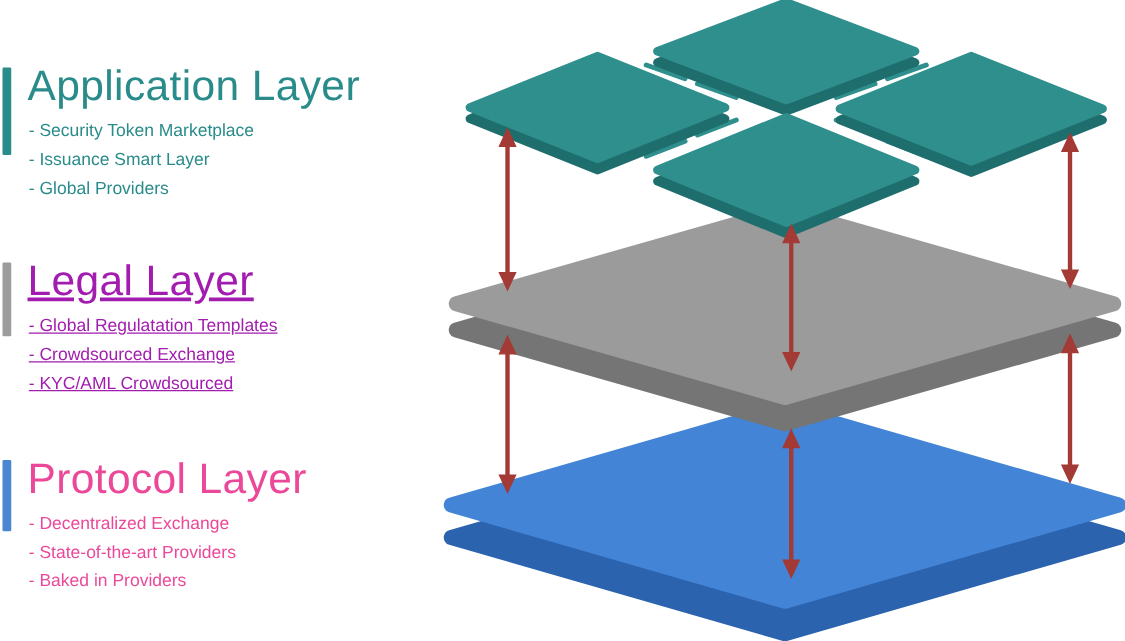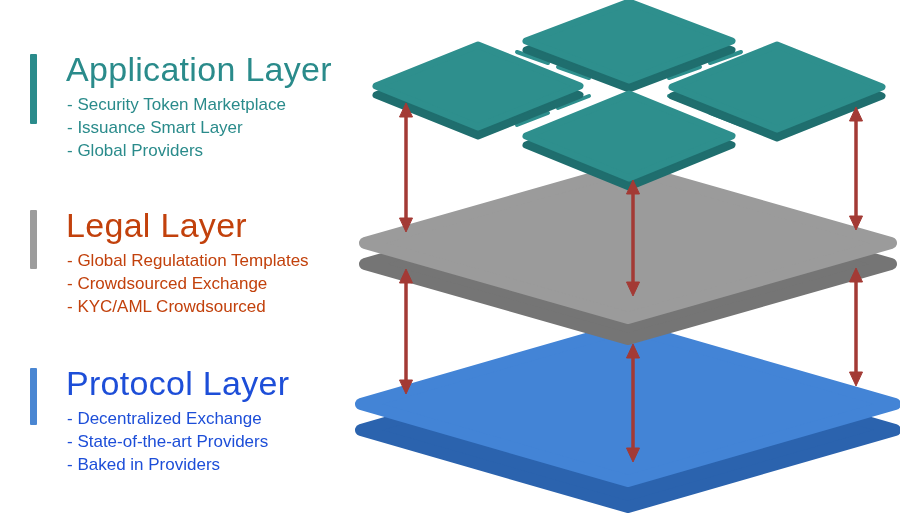--- a/index.html
+++ b/index.html
@@ -5,32 +5,32 @@
   html,body{margin:0;padding:0;}
   body{
     width:900px;height:513px;position:relative;overflow:hidden;
     background:#ffffff;
     font-family:"Liberation Sans", sans-serif;
   }
   .stage{position:absolute;inset:0;width:900px;height:513px;}
   svg.diagram{position:absolute;left:0;top:0;}
 
   
-  .section{position:absolute;left:30px;display:flex;align-items:flex-start;gap:16px;}
+  .section{position:absolute;left:2px;display:flex;align-items:flex-start;}
   .bar{width:7px;border-radius:1px;flex:0 0 auto;}
   .bar-app{height:70px;margin-top:4px;}
   .bar-legal{height:59px;margin-top:4px;}
   .bar-protocol{height:57px;margin-top:4px;}
   .sec-text{margin-left:13px;}
   .sec-title{
     font-size:34px;line-height:38px;font-weight:400;letter-spacing:.3px;
     margin:0;white-space:nowrap;
   }
   .sec-items{list-style:none;margin:5px 0 0 1px;padding:0;}
-  .sec-items li{font-size:17px;line-height:23px;white-space:nowrap;}
+  .sec-items li{font-size:14px;line-height:23px;white-space:nowrap;}
   .s-app{top:50px;}
   .s-legal{top:206px;}
   .s-protocol{top:364px;}
 
   
   .face{stroke-linejoin:round;}
   .tileface{stroke-width:7;}
   .platformface{stroke-width:12;}
   .connector{stroke-width:4;stroke-linecap:round;fill:none;}
   .arrow .shaft{stroke-width:3.5;}
@@ -118,33 +118,33 @@
       <ul class="sec-items">
         <li>- Security Token Marketplace</li>
         <li>- Issuance Smart Layer</li>
         <li>- Global Providers</li>
       </ul>
     </div>
   </div>
 
   <div class="section s-legal">
     <div class="bar bar-legal" style="background-color: rgb(156, 156, 156);"></div>
-    <div class="sec-text" style="color: #c2410c;">
+    <div class="sec-text" style="color: #a21caf; text-decoration: underline;">
       <h1 class="sec-title">Legal Layer</h1>
       <ul class="sec-items">
         <li>- Global Regulatation Templates</li>
         <li>- Crowdsourced Exchange</li>
         <li>- KYC/AML Crowdsourced</li>
       </ul>
     </div>
   </div>
 
   <div class="section s-protocol">
     <div class="bar bar-protocol" style="background-color: rgb(74, 134, 210);"></div>
-    <div class="sec-text" style="color: #1d4ed8;">
+    <div class="sec-text" style="color: #ec4899;">
       <h1 class="sec-title">Protocol Layer</h1>
       <ul class="sec-items">
         <li>- Decentralized Exchange</li>
         <li>- State-of-the-art Providers</li>
         <li>- Baked in Providers</li>
       </ul>
     </div>
   </div>
 
 </div>

